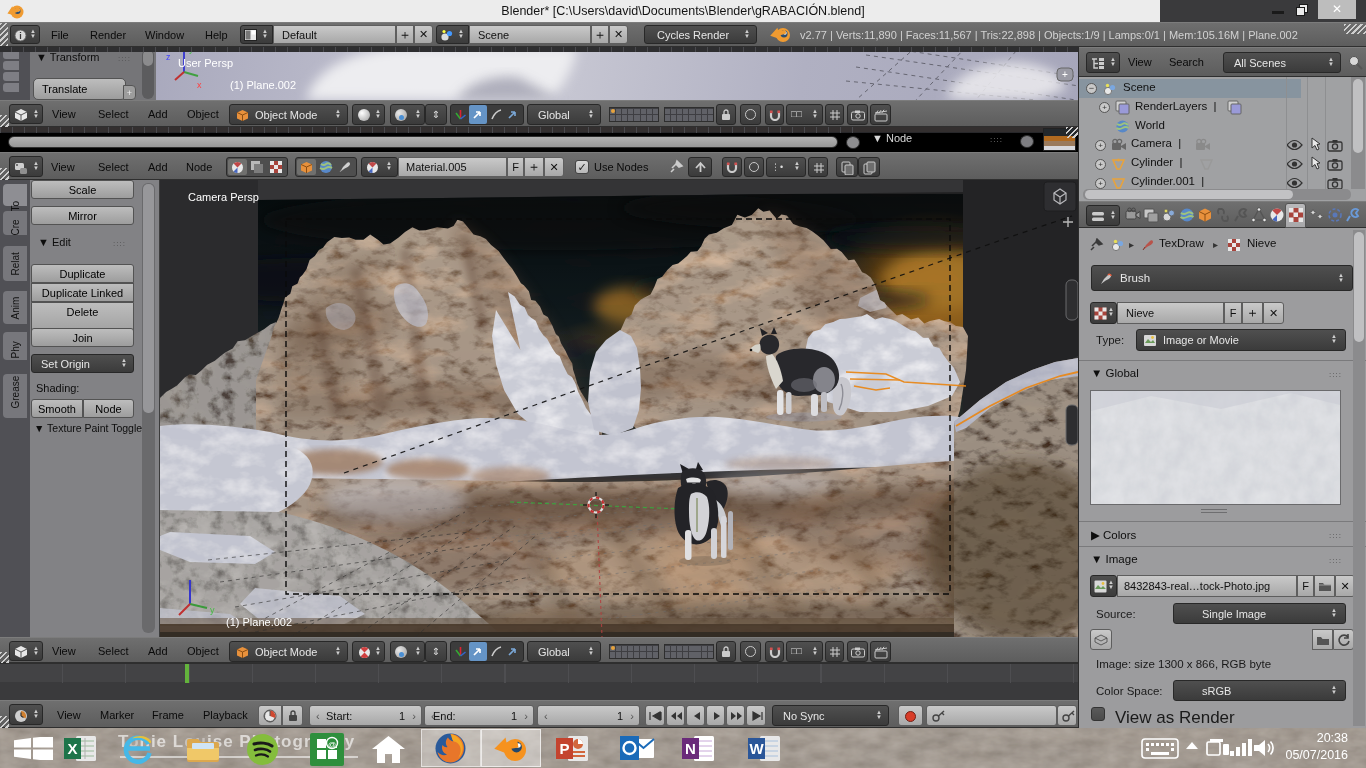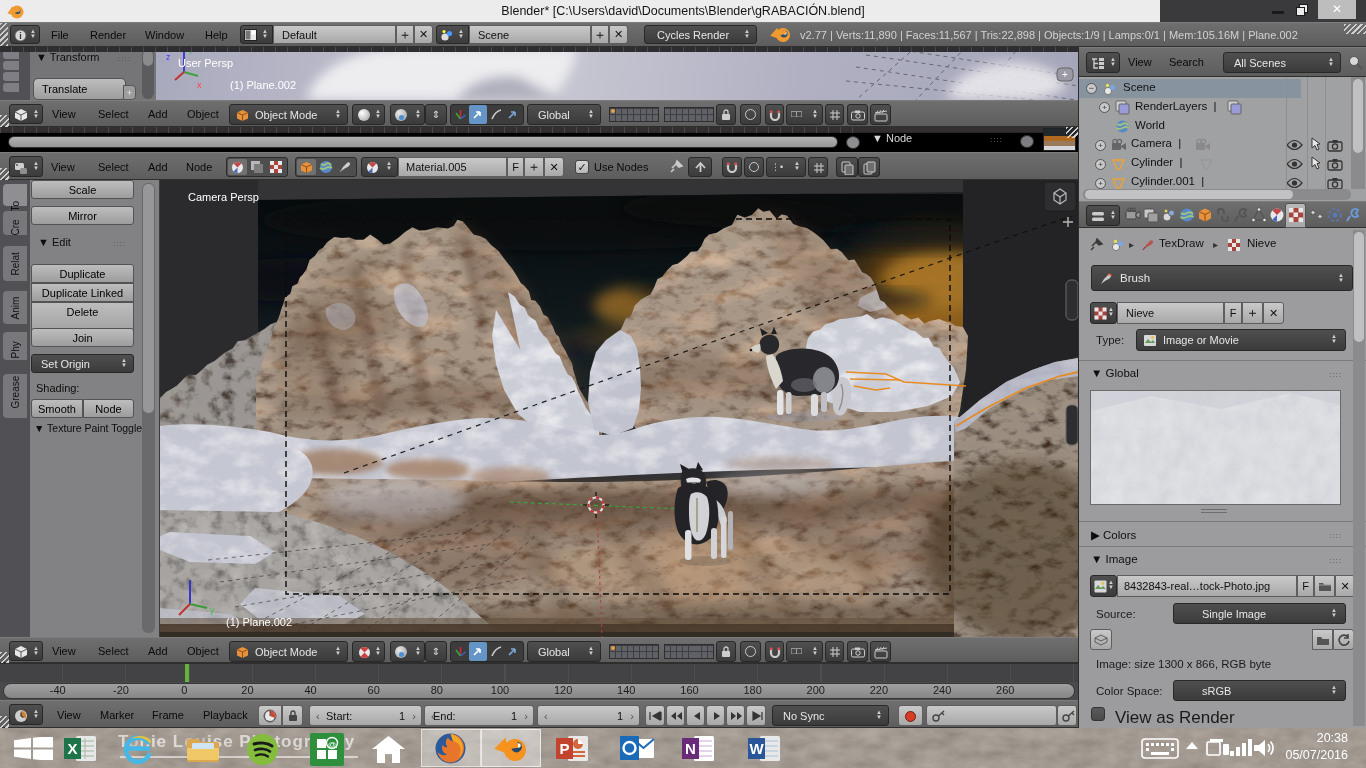--- a/index.html
+++ b/index.html
@@ -763,39 +763,20 @@
           <rect x="1" y="5" width="12" height="7" rx="1" fill="none" stroke="#ccc"></rect>
           <path d="M1,4 L13,2 M2,4.5 L4,1.5 M5,4.2 L7,1.2 M8,3.8 L10,0.8" stroke="#ccc" fill="none"></path>
         </svg>
       </div>
 </div>
 
 <div class="ab" id="track" style="left:0;top:663px;width:1078px;height:19px;background:#434345;border-top:1px solid #2e2e2e">
  <div class="ab" style="left:0;top:0;width:1078px;height:19px;background:repeating-linear-gradient(90deg,transparent 0 62px,#4e4e51 62px 63.2px)"></div>
  <div class="ab" style="left:185px;top:0;width:4px;height:19px;background:#63b33c"></div>
 </div>
-<div class="ab" id="ruler" style="left:0;top:682px;width:1078px;height:18px;background:#4a4a4c">
- <div class="ab" style="left:3px;top:1px;width:1072px;height:16px;background:linear-gradient(#a0a0a0,#868686);border-radius:8px;border:1px solid #38383a"></div>
- <div class="ab" style="left:37.8px;top:2px;width:40px;text-align:center;font-size:11px;color:#1c1c1c">-40</div>
-      <div class="ab" style="left:101px;top:2px;width:40px;text-align:center;font-size:11px;color:#1c1c1c">-20</div>
-      <div class="ab" style="left:164.2px;top:2px;width:40px;text-align:center;font-size:11px;color:#1c1c1c">0</div>
-      <div class="ab" style="left:227.4px;top:2px;width:40px;text-align:center;font-size:11px;color:#1c1c1c">20</div>
-      <div class="ab" style="left:290.5px;top:2px;width:40px;text-align:center;font-size:11px;color:#1c1c1c">40</div>
-      <div class="ab" style="left:353.7px;top:2px;width:40px;text-align:center;font-size:11px;color:#1c1c1c">60</div>
-      <div class="ab" style="left:416.8px;top:2px;width:40px;text-align:center;font-size:11px;color:#1c1c1c">80</div>
-      <div class="ab" style="left:480px;top:2px;width:40px;text-align:center;font-size:11px;color:#1c1c1c">100</div>
-      <div class="ab" style="left:543.2px;top:2px;width:40px;text-align:center;font-size:11px;color:#1c1c1c">120</div>
-      <div class="ab" style="left:606.3px;top:2px;width:40px;text-align:center;font-size:11px;color:#1c1c1c">140</div>
-      <div class="ab" style="left:669.5px;top:2px;width:40px;text-align:center;font-size:11px;color:#1c1c1c">160</div>
-      <div class="ab" style="left:732.6px;top:2px;width:40px;text-align:center;font-size:11px;color:#1c1c1c">180</div>
-      <div class="ab" style="left:795.8px;top:2px;width:40px;text-align:center;font-size:11px;color:#1c1c1c">200</div>
-      <div class="ab" style="left:858.9px;top:2px;width:40px;text-align:center;font-size:11px;color:#1c1c1c">220</div>
-      <div class="ab" style="left:922.1px;top:2px;width:40px;text-align:center;font-size:11px;color:#1c1c1c">240</div>
-      <div class="ab" style="left:985.3px;top:2px;width:40px;text-align:center;font-size:11px;color:#1c1c1c">260</div>
-</div>
 
 <div class="ab hdr" id="timeh" style="left:0;top:700px;width:1078px;height:28px">
  <div class="ab corner" style="left:0;top:15px;width:9px;height:12px"></div>
  <div class="ab dpill" style="left:9px;top:3px;width:34px;height:21px">
   <svg class="ab" style="left:4px;top:4px" width="14" height="14" viewBox="0 0 14 14">
           <circle cx="7" cy="7" r="6" fill="#cfcfcf"></circle>
           <path d="M7,7 L7,2 A5,5 0 0 1 11.5,9.5 Z" fill="#d08030"></path>
           <path d="M7,7 L7,3.5 M7,7 L9.5,8.5" stroke="#333" stroke-width="1.2"></path>
         </svg>
   <div class="ab spin" style="left:23px;top:4px">▲<br>▼</div>

